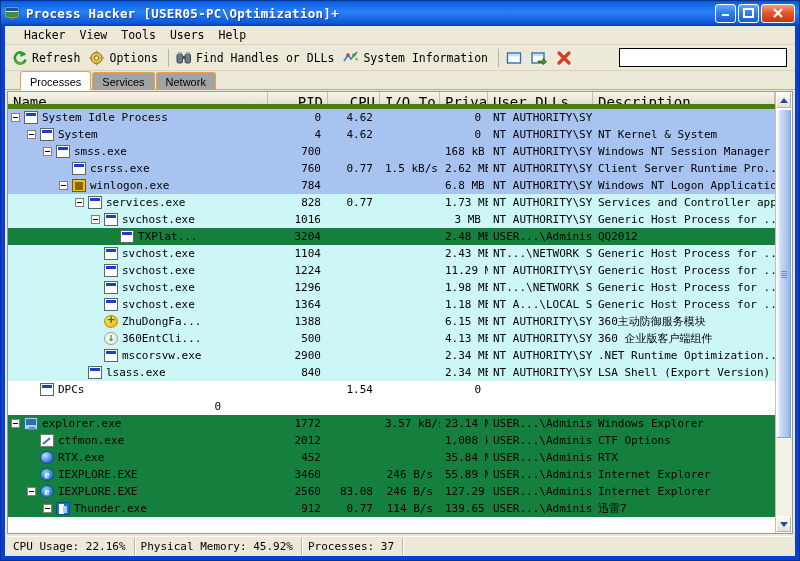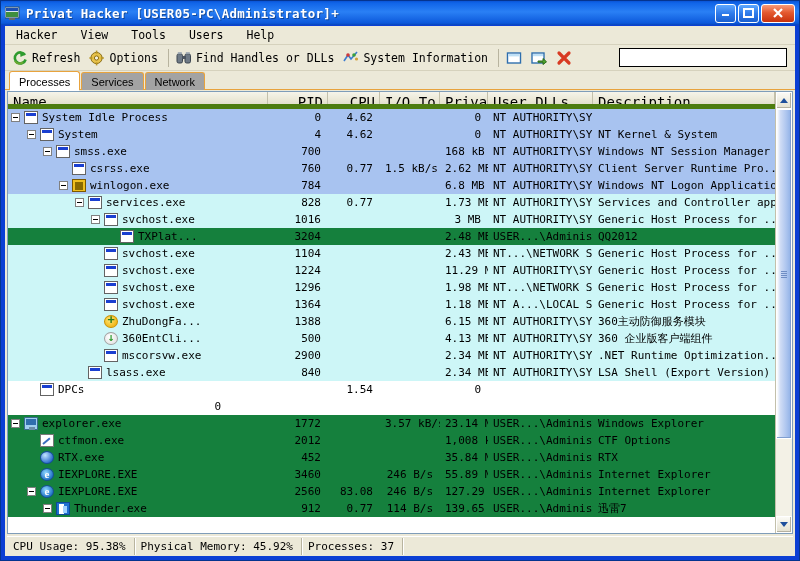--- a/index.html
+++ b/index.html
@@ -72,23 +72,22 @@
     border: 1px solid #0b3fd4;
     overflow: hidden;
   }
 
   
   .menubar {
     height: 19px;
     flex: 0 0 19px;
     background: #ece9d8;
     display: flex; align-items: center;
-    padding-left: 4px;
+    padding-left: 12px;
     border-bottom: 1px solid #d6d2bd;
-    gap: 9px;
   }
   .menu-item {
     padding: 2px 7px;
     color: #000;
     font-size: 11.5px;
     font-family: "DejaVu Sans Mono","Liberation Mono",monospace;
     cursor: default;
     white-space: nowrap;
   }
 
@@ -126,21 +125,21 @@
     font-size: 11px;
     padding: 0 3px;
   }
 
   
   .tabstrip {
     height: 19px;
     flex: 0 0 19px;
     background: #ece9d8;
     display: flex; align-items: flex-end;
-    padding-left: 4px;
+    padding-left: 15px;
     position: relative;
   }
   .tabstrip::after {
     content: ""; position: absolute;
     left: 0; right: 0; bottom: 0; height: 1px;
     background: #e8a33d;
   }
   .tab {
     height: 18px;
     padding: 1px 9px 0 9px;
@@ -389,21 +388,21 @@
 
   <div class="titlebar">
     <div class="title-icon">
       <svg width="16" height="15" viewBox="0 0 16 15">
         <rect x="0" y="1" width="14" height="11" fill="#d8e4ef" stroke="#2b4e6e"></rect>
         <rect x="1" y="2" width="12" height="3" fill="#1d4fb0"></rect>
         <rect x="1" y="6" width="12" height="5" fill="#3f8f3f"></rect>
         <rect x="4" y="12" width="6" height="2" fill="#6a6a6a"></rect>
       </svg>
     </div>
-    <div class="title-text">Privat Hacker [USER05-PC\Administrator]+</div>
+    <div class="title-text">Process Hacker [USER05-PC\Optimization]+</div>
     <div class="title-buttons">
       <div class="tbtn">
         <svg width="10" height="10" viewBox="0 0 10 10">
             <rect x="1" y="6" width="7" height="2" fill="#fff"></rect>
           </svg>
       </div>
       <div class="tbtn">
         <svg width="11" height="11" viewBox="0 0 11 11">
             <rect x="1" y="1" width="9" height="8" fill="none" stroke="#fff" stroke-width="2"></rect>
           </svg>
@@ -875,19 +874,19 @@
               </span>
           </div>
         </div>
         <div class="sb-btn">
             <span class="sb-arrow down"></span>
           </div>
       </div>
     </div>
 
     <div class="statusbar">
-      <div class="st-cell">CPU Usage: 95.38%</div>
+      <div class="st-cell">CPU Usage: 22.16%</div>
       <div class="st-cell">Physical Memory: 45.92%</div>
       <div class="st-cell">Processes: 37</div>
     </div>
 
   </div>
 </div>
 
 </body></html>

